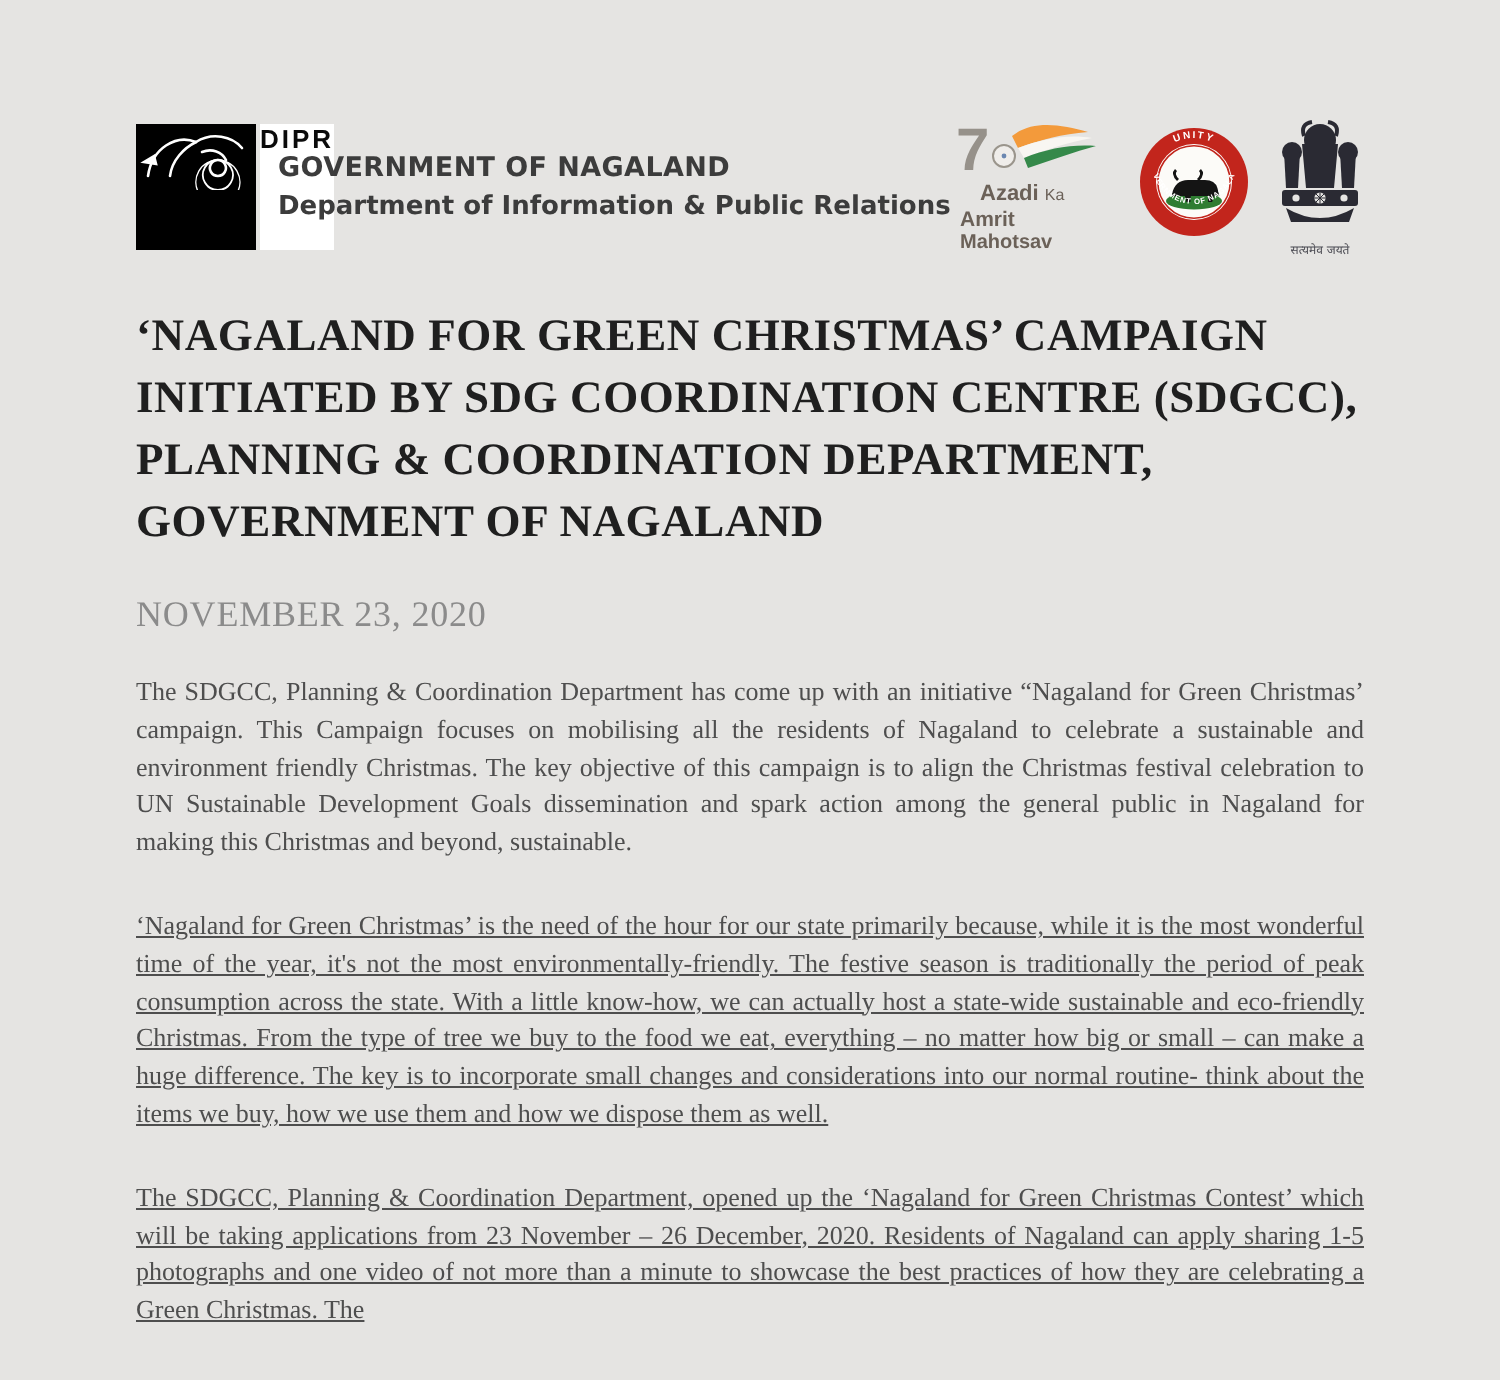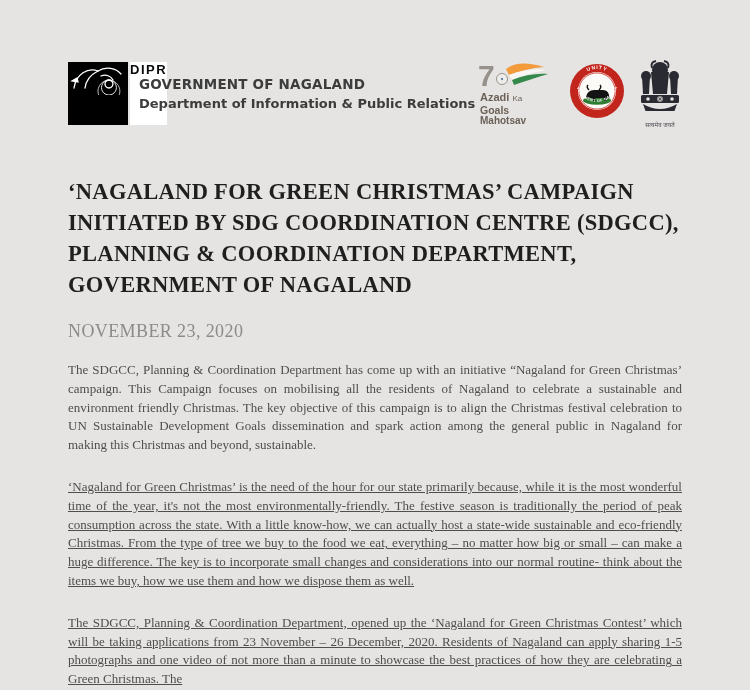--- a/index.html
+++ b/index.html
@@ -17,30 +17,30 @@
   .dipr{width:60px;height:63px;background:#000000;display:flex;flex-direction:row;flex-shrink:0;}
   .dipr-art{height:33px;}
   .dipr-org{height:7px;display:flex;justify-content:center;overflow:hidden;}
   .dipr-org span{font-family:"Liberation Sans",sans-serif;font-weight:bold;font-size:9px;color:#fff;white-space:nowrap;transform:scale(.42);transform-origin:center top;}
   .dipr-acronym{background:#fff;margin:0 2px;text-align:center;font-family:"Liberation Sans",sans-serif;font-weight:bold;font-size:13px;line-height:15px;color:#0b0b0b;letter-spacing:1.5px;}
   .dipr-strip{height:8px;display:flex;justify-content:center;align-items:center;overflow:hidden;}
   .dipr-strip span{font-family:"Liberation Sans",sans-serif;font-size:9px;color:#fff;white-space:nowrap;transform:scale(.26);}
 
   
   .azadi{width:78px;font-family:"Liberation Sans",sans-serif;color:#6b6158;line-height:1;}
-  .azadi-l1{font-size:11px;font-weight:bold;margin-top:1px;margin-left:2px;}
+  .azadi-l1{font-size:11px;font-weight:bold;margin-top:1px;margin-left:12px;}
   .azadi-l1 .small{font-size:8px;font-weight:normal;}
   .azadi-l2{font-size:10.5px;font-weight:bold;margin-top:2px;margin-left:2px;}
   .azadi-l2 .big{font-size:10px;}
 
   .emblem-wrap{display:flex;flex-direction:column;align-items:center;}
   .emblem-motto{font-size:6px;color:#4a4a52;margin-top:1px;font-family:"DejaVu Sans",sans-serif;}
 
   
-  .title{margin-top:50px;font-size:22.5px;font-weight:bold;color:#1f1f1f;line-height:31px;letter-spacing:.3px;}
+  .title{margin-top:26px;font-size:22.5px;font-weight:bold;color:#1f1f1f;line-height:31px;letter-spacing:.3px;}
   .date{margin-top:21px;font-size:18px;color:#8b8b8b;letter-spacing:.4px;}
   .body-text p{margin:19px 0 0;text-align:justify;font-size:13px;line-height:18.8px;color:#4e4e4e;}
   .body-text p + p{margin-top:23px;text-decoration:underline;}
 </style>
 </head>
 <body>
 
 <div class="page">
 
   <div class="header">
@@ -79,21 +79,21 @@
       <div class="azadi">
         <svg width="72" height="28" viewBox="0 0 72 28">
           <text x="0" y="26" font-size="30" font-family="Liberation Sans, sans-serif" font-weight="bold" fill="#96918a">7</text>
           <circle cx="24" cy="19" r="5.5" fill="#efedea" stroke="#9a958c" stroke-width="1"></circle>
           <circle cx="24" cy="19" r="1.2" fill="#6b87b0"></circle>
           <path d="M28 9 C38 1 52 3 66 7 C53 8 42 11 31 15 Z" fill="#f39a3b"></path>
           <path d="M31 15 C44 10 57 8 68 10 C56 12 45 16 34 20 Z" fill="#f8f6f2"></path>
           <path d="M34 20 C46 15 59 13 70 14 C59 17 48 21 36 25 Z" fill="#35894a"></path>
         </svg>
         <div class="azadi-l1"><span>Azadi</span> <span class="small">Ka</span></div>
-        <div class="azadi-l2"><span>Goals</span> <span class="big">Mahotsav</span></div>
+        <div class="azadi-l2"><span>Amrit</span> <span class="big">Mahotsav</span></div>
       </div>
 
       <div>
         <svg width="56" height="56" viewBox="0 0 56 56">
           <defs>
             <path id="sealTop" d="M6 28 A22 22 0 0 1 50 28"></path>
             <path id="sealBottom" d="M7.5 24 A21.5 21.5 0 0 0 48.5 24"></path>
           </defs>
           <circle cx="28" cy="28" r="27" fill="#c2251c"></circle>
           <circle cx="28" cy="28" r="19" fill="#fff"></circle>

